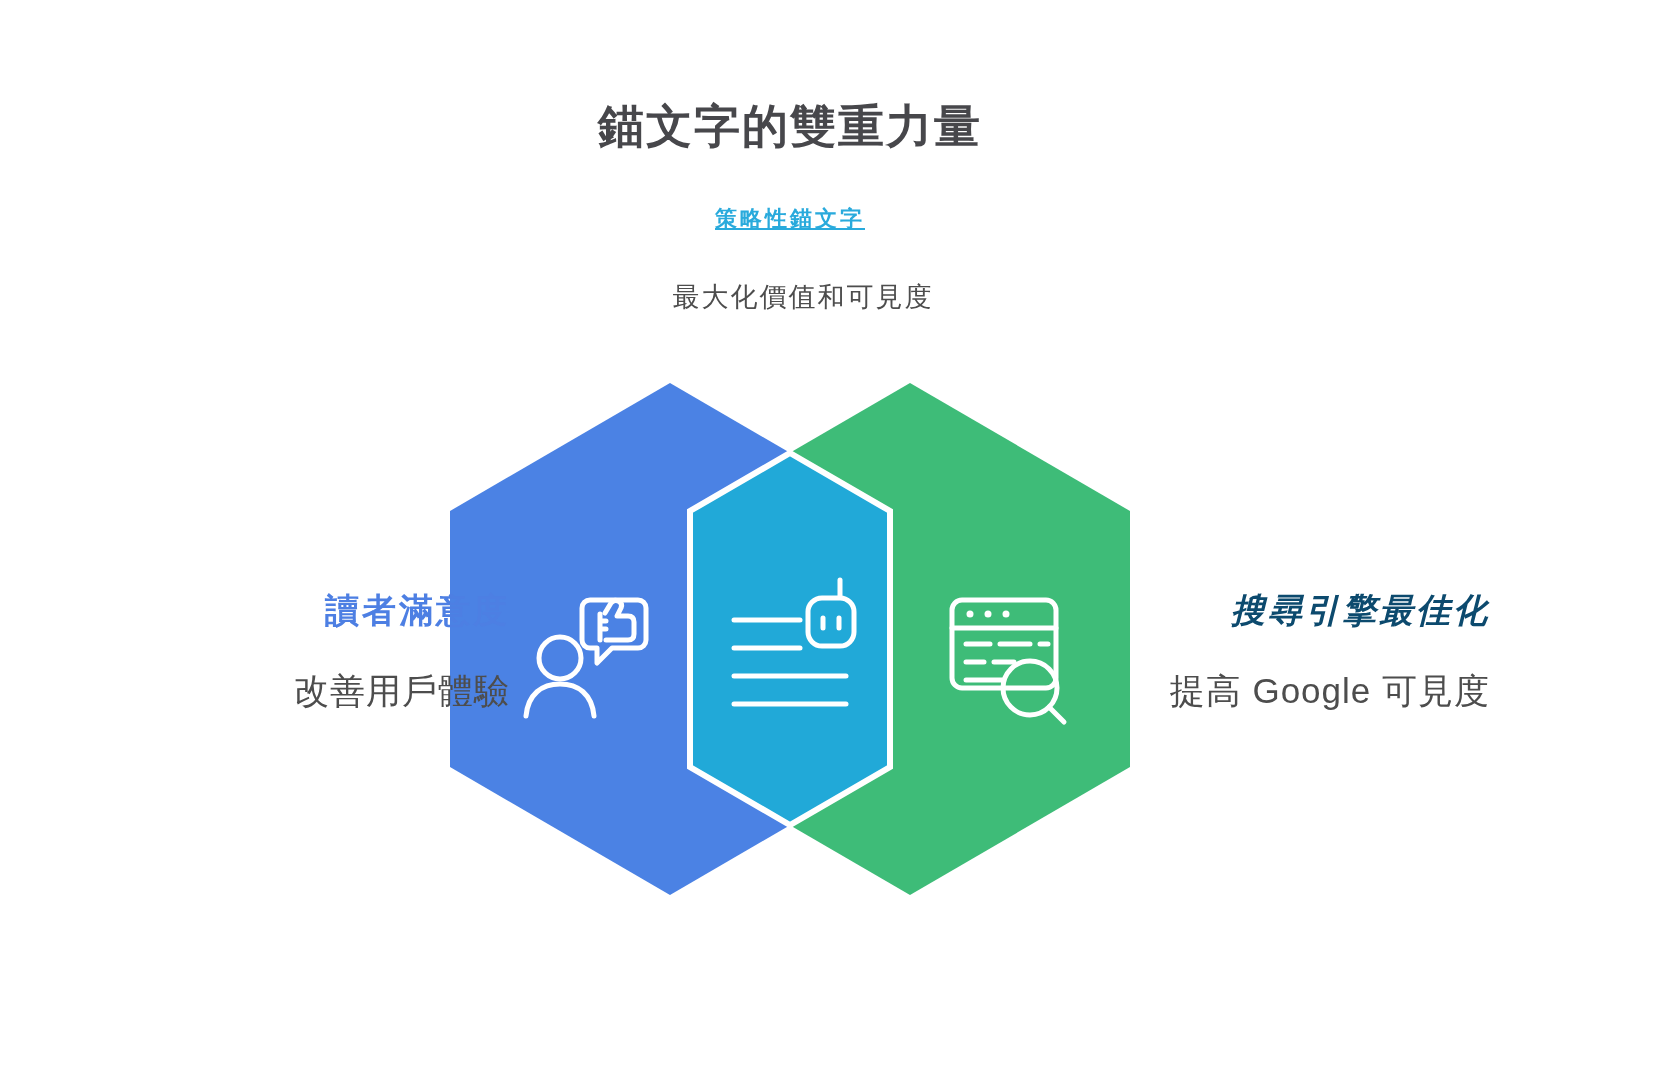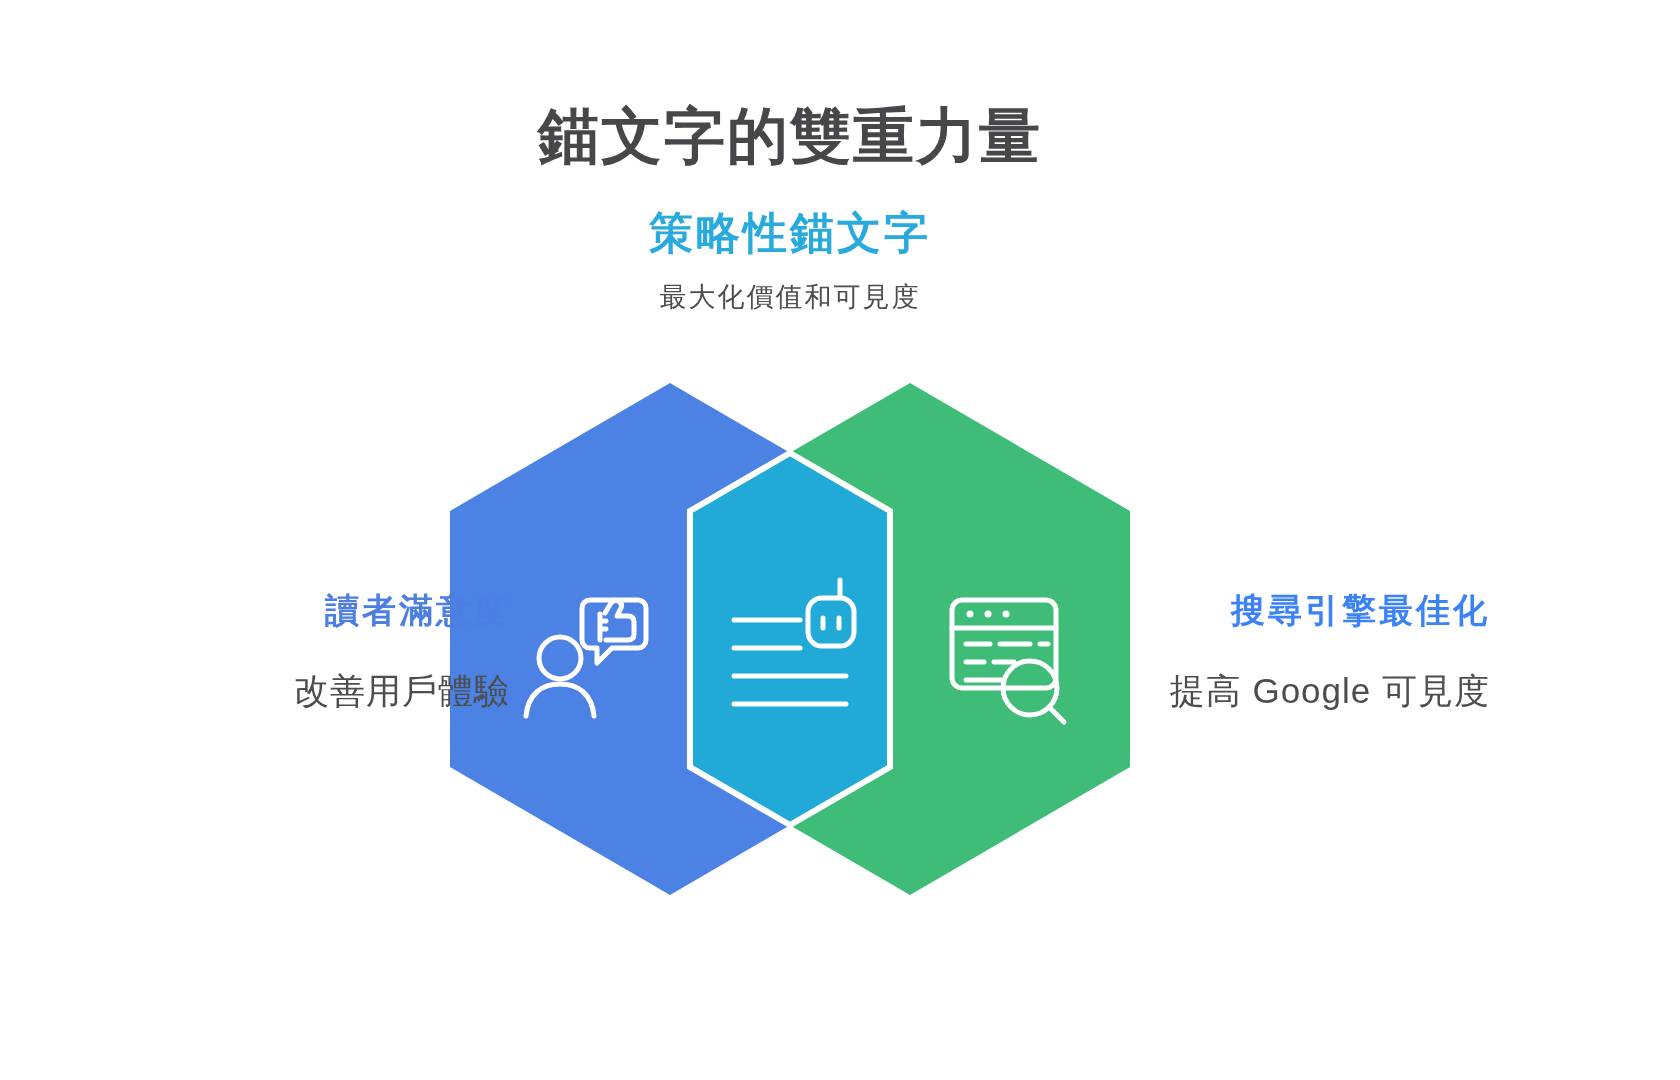--- a/index.html
+++ b/index.html
@@ -13,35 +13,36 @@
     background: #ffffff;
   }
 
   
   .page-title {
     position: absolute;
     top: 96px;
     left: 0;
     width: 1580px;
     text-align: center;
-    font-size: 61px;
+    font-size: 46px;
     font-weight: bold;
     letter-spacing: 2px;
     color: #47474b;
   }
   .center-subtitle {
     position: absolute;
     top: 204px;
     left: 0;
     width: 1580px;
     text-align: center;
-    font-size: 44px;
+    font-size: 22px;
     font-weight: bold;
     letter-spacing: 3px;
     color: #29aadc;
+    text-decoration: underline;
   }
   .center-description {
     position: absolute;
     top: 279px;
     left: 0;
     width: 1580px;
     text-align: center;
     font-size: 27px;
     letter-spacing: 2px;
     color: #4d4d4d;
@@ -80,21 +81,21 @@
 </style>
 </head>
 <body>
 
 <div class="canvas" style="background-color: rgb(255, 255, 255);">
 
   <h1 class="page-title" style="color: rgb(71, 71, 75);">錨文字的雙重力量</h1>
 
   <div class="center-subtitle" style="color: rgb(41, 170, 220);">策略性錨文字</div>
 
-  <div class="center-description" style="color: rgb(77, 77, 77);">最大化價值和可見度</div>
+  <div class="center-description" style="color: rgb(77, 77, 77); margin-left: 13px;">最大化價值和可見度</div>
 
   <svg class="diagram-svg" viewBox="0 0 1680 1080">
 
     <polygon points="670,383 890,511 890,767 670,895 450,767 450,511" fill="#4b82e4"></polygon>
 
     <polygon points="910,383 1130,511 1130,767 910,895 690,767 690,511" fill="#3ebc78"></polygon>
 
     <polygon stroke="#ffffff" stroke-width="6" points="790,453 890,511 890,767 790,825 690,767 690,511" fill="#21a9d8"></polygon>
 
     <g>
@@ -129,17 +130,17 @@
       <path class="icon-stroke" d="M1049,707 L1064,722" stroke-width="6"></path>
     </g>
   </svg>
 
   <div class="side-label left">
     <div class="label" style="color: rgb(77, 127, 227);">讀者滿意度</div>
     <div class="sublabel" style="color: rgb(77, 77, 77);">改善用戶體驗</div>
   </div>
 
   <div class="side-label right">
-    <div class="label" style="color: #3b82f6;">搜尋引擎最佳化</div>
+    <div class="label" style="color: #0c4a6e; font-style: italic;">搜尋引擎最佳化</div>
     <div class="sublabel" style="color: rgb(77, 77, 77);">提高 Google 可見度</div>
   </div>
 
 </div>
 
 </body></html>

